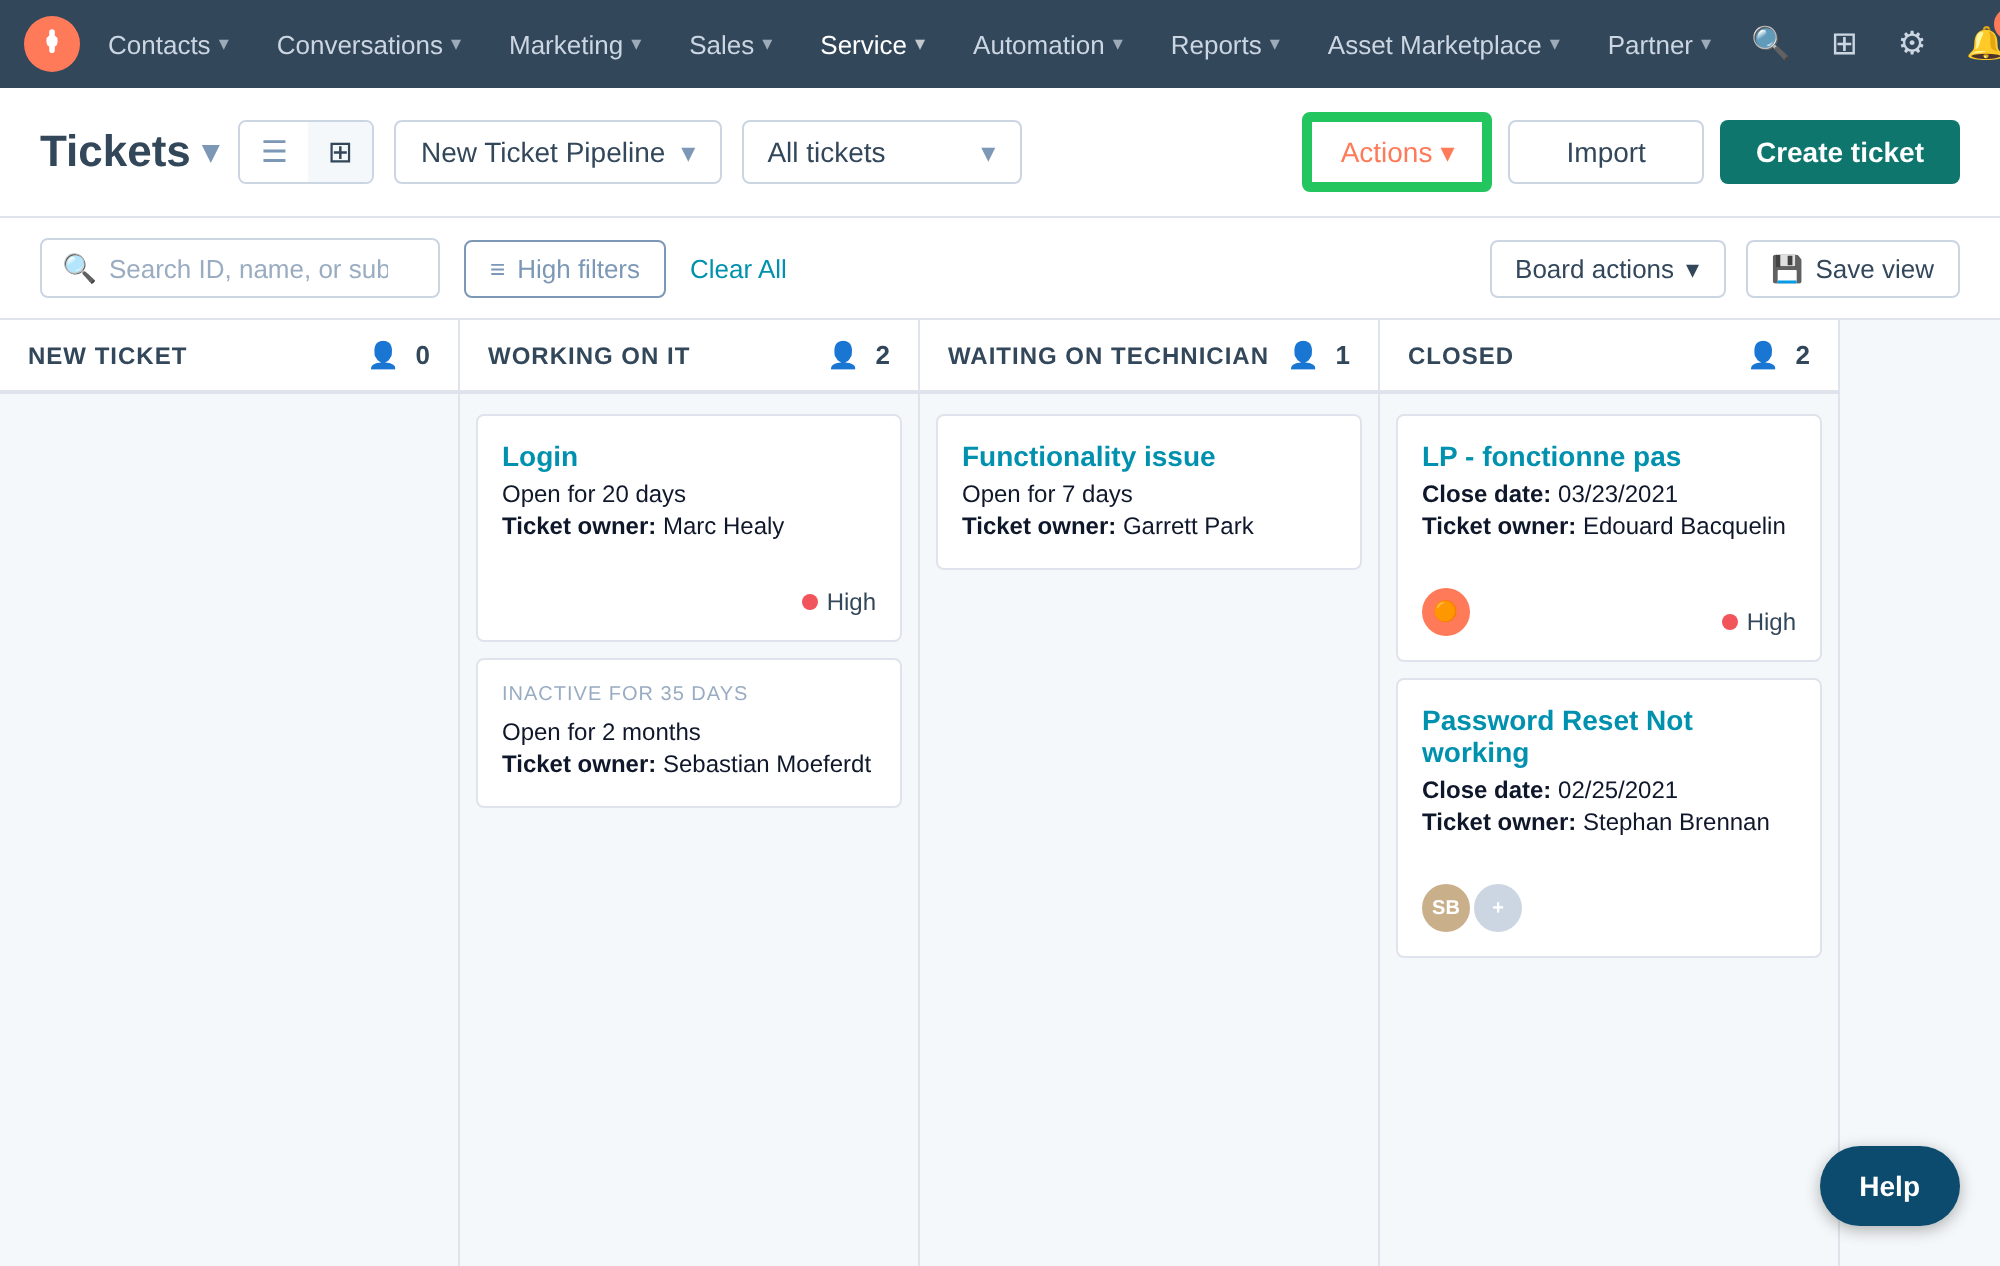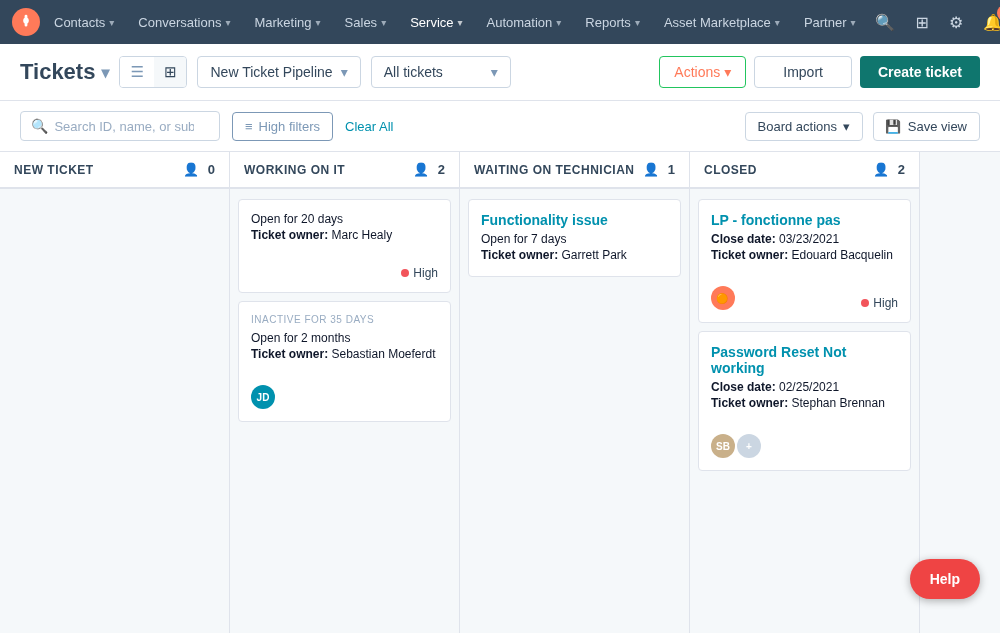--- a/index.html
+++ b/index.html
@@ -105,21 +105,21 @@
       font-size: 14px;
       background: white;
       cursor: pointer;
       display: flex; align-items: center; gap: 8px;
       color: #33475b;
       min-width: 140px;
     }
     .filter-chevron { color: #7c98b6; }
     .toolbar-right { margin-left: auto; display: flex; gap: 8px; align-items: center; }
     .btn-outline {
-      border: 1px solid #22c55e;
+      border: 5px solid #22c55e;
       color: #ff7a59;
       background: white;
       padding: 7px 14px;
       border-radius: 4px;
       cursor: pointer;
       font-size: 14px;
       display: flex; align-items: center; gap: 4px;
     }
     .btn-ghost {
       border: 1px solid #cbd6e2;
@@ -302,22 +302,22 @@
       display: flex; align-items: center; justify-content: center;
       font-size: 10px;
       font-weight: bold;
       color: white;
     }
     .avatars-group { display: flex; gap: 2px; }
 
     
     .help-btn {
       position: fixed;
-      bottom: 34px; right: 20px;
-      background: #ef4444;
+      bottom: 20px; right: 20px;
+      background: #0c4a6e;
       color: white;
       border: none;
       border-radius: 50px;
       padding: 12px 20px;
       font-size: 14px;
       font-weight: 600;
       cursor: pointer;
       box-shadow: 0 2px 8px rgba(0,0,0,0.3);
     }
 
@@ -448,37 +448,32 @@
       <div class="column-body"></div>
     </div>
     <div class="column">
       <div class="column-header">
     <span class="column-title">WORKING ON IT</span>
     <span class="col-count-icon">👤</span>
     <span class="col-count">2</span>
   </div>
       <div class="column-body">
         <div class="ticket-card">
+          <div class="ticket-title">Login</div>
           <div class="ticket-meta">Open for 20 days</div>
           <div class="ticket-meta"><strong>Ticket owner:</strong> Marc Healy</div>
           <div class="ticket-footer">
             <span></span>
             <div class="priority-badge"><div class="dot dot-red"></div>High</div>
           </div>
         </div>
         <div class="ticket-card inactive">
           <div class="inactive-label">INACTIVE FOR 35 DAYS</div>
           <div class="ticket-meta">Open for 2 months</div>
           <div class="ticket-meta"><strong>Ticket owner:</strong> Sebastian Moeferdt</div>
-          <div class="ticket-footer">
-            <div class="avatars-group">
-              <div class="avatar-sm" style="background:#0091ae">JD</div>
-            </div>
-            <span></span>
-          </div>
         </div>
       </div>
     </div>
     <div class="column">
       <div class="column-header">
     <span class="column-title">WAITING ON TECHNICIAN</span>
     <span class="col-count-icon">👤</span>
     <span class="col-count">1</span>
   </div>
       <div class="column-body">

